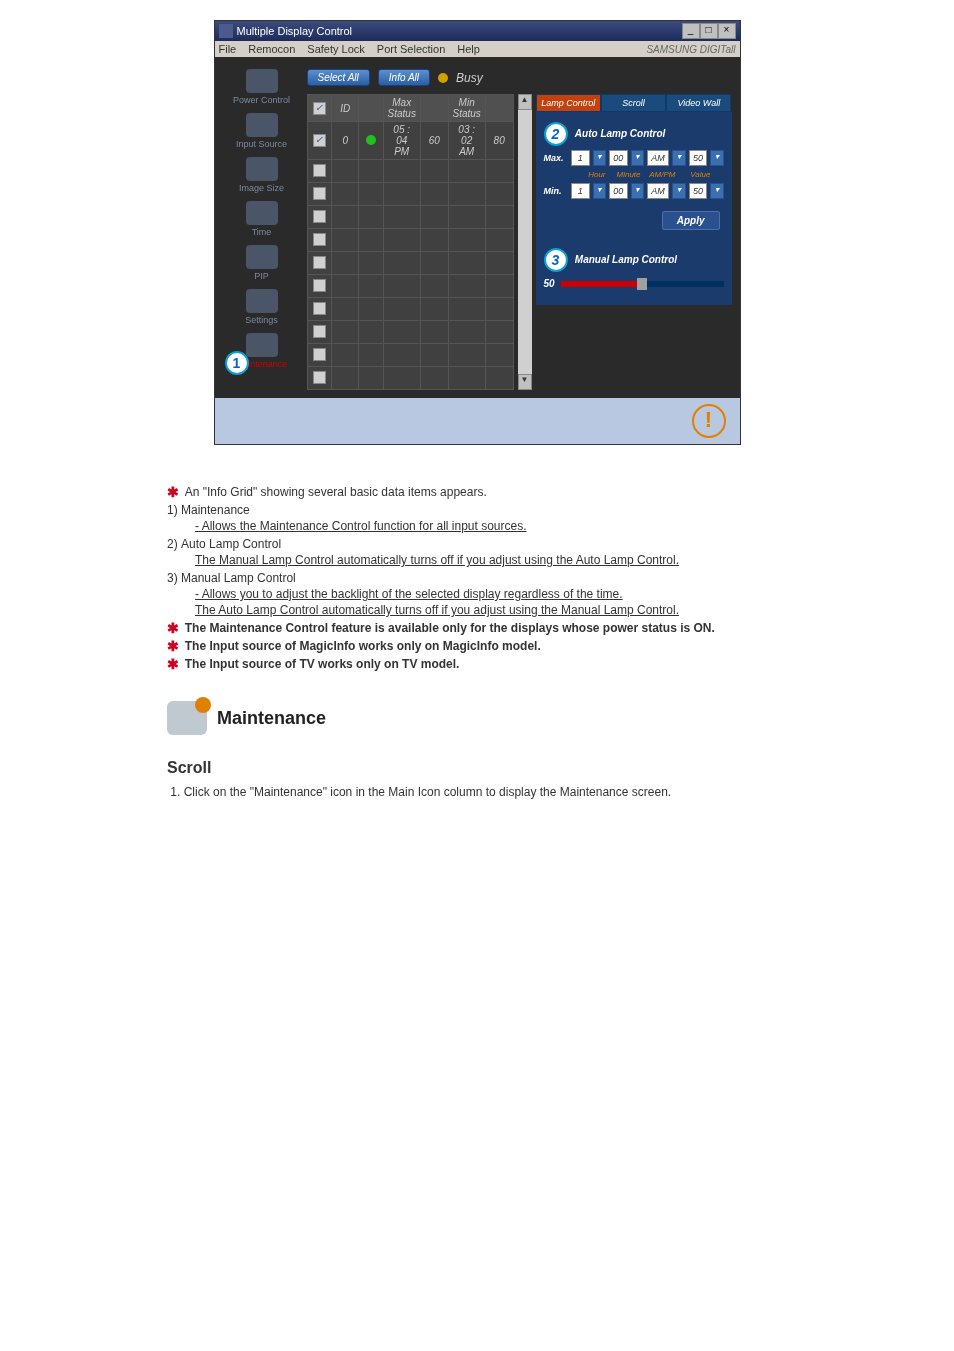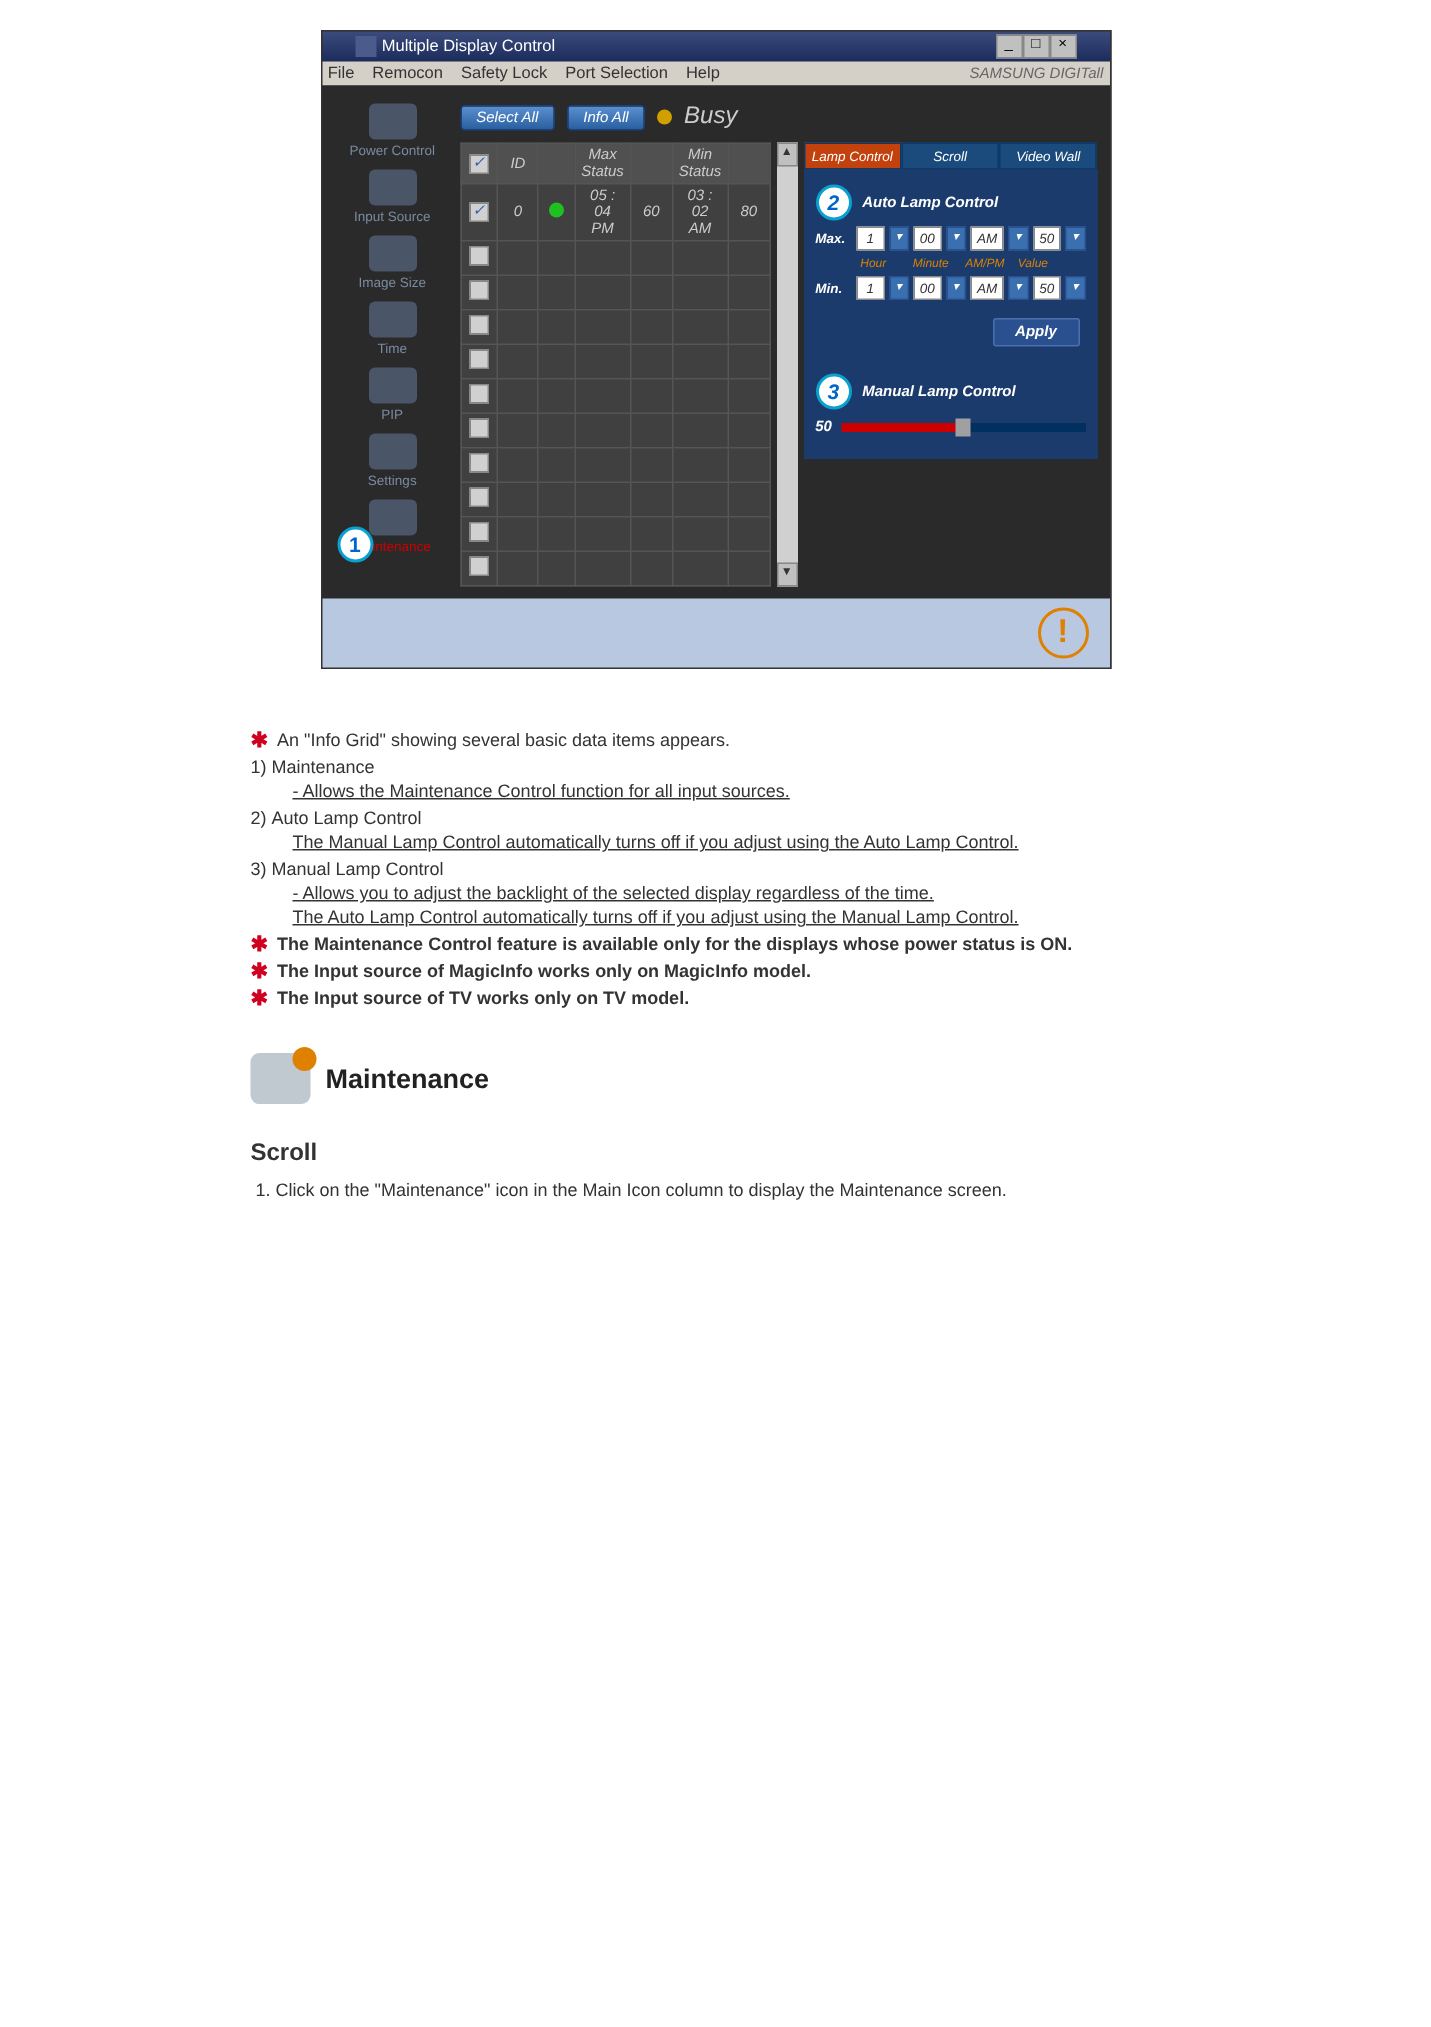--- a/index.html
+++ b/index.html
@@ -14,21 +14,21 @@
     width: 525px;
     margin: 0 auto 40px;
     background: #2a2a2a;
     border: 1px solid #333;
     position: relative;
   }
   .title-bar {
     background: linear-gradient(#3a4b7c, #1a2b5c);
     color: #fff;
     font-size: 11px;
-    padding: 2px 22px;
+    padding: 2px 4px;
     display: flex;
     align-items: center;
     justify-content: space-between;
   }
   .title-bar-left { display: flex; align-items: center; gap: 4px; }
   .title-bar-icon {
     width: 14px; height: 14px;
     background: #4a5b8c;
     display: inline-block;
   }
@@ -113,21 +113,21 @@
     padding: 2px 10px;
     border-radius: 3px;
     border: 1px solid #1a4080;
   }
   .busy-dot {
     width: 10px; height: 10px;
     background: #d0a000;
     border-radius: 50%;
     display: inline-block;
   }
-  .busy-label { color: #ccc; font-size: 16px; }
+  .busy-label { color: #ccc; font-size: 12px; }
   .grid-and-panel { display: flex; gap: 4px; }
   .grid {
     flex: 1;
     background: #3a3a3a;
     font-size: 10px;
   }
   .grid table { width: 100%; border-collapse: collapse; }
   .grid th, .grid td {
     border: 1px solid #555;
     padding: 2px 4px;
@@ -244,21 +244,21 @@
     text-align: center;
     line-height: 12px;
   }
   .col-labels {
     display: flex;
     gap: 3px;
     margin-left: 30px;
     font-size: 8px;
     color: #e08000;
   }
-  .col-labels span { width: 32px; text-align: left; }
+  .col-labels span { width: 32px; text-align: right; }
   .apply-btn {
     background: #2a5090;
     color: #fff;
     font-size: 10px;
     font-weight: bold;
     padding: 3px 14px;
     border: 1px solid #4a70b0;
     border-radius: 2px;
     float: right;
     margin: 8px 4px 4px;

